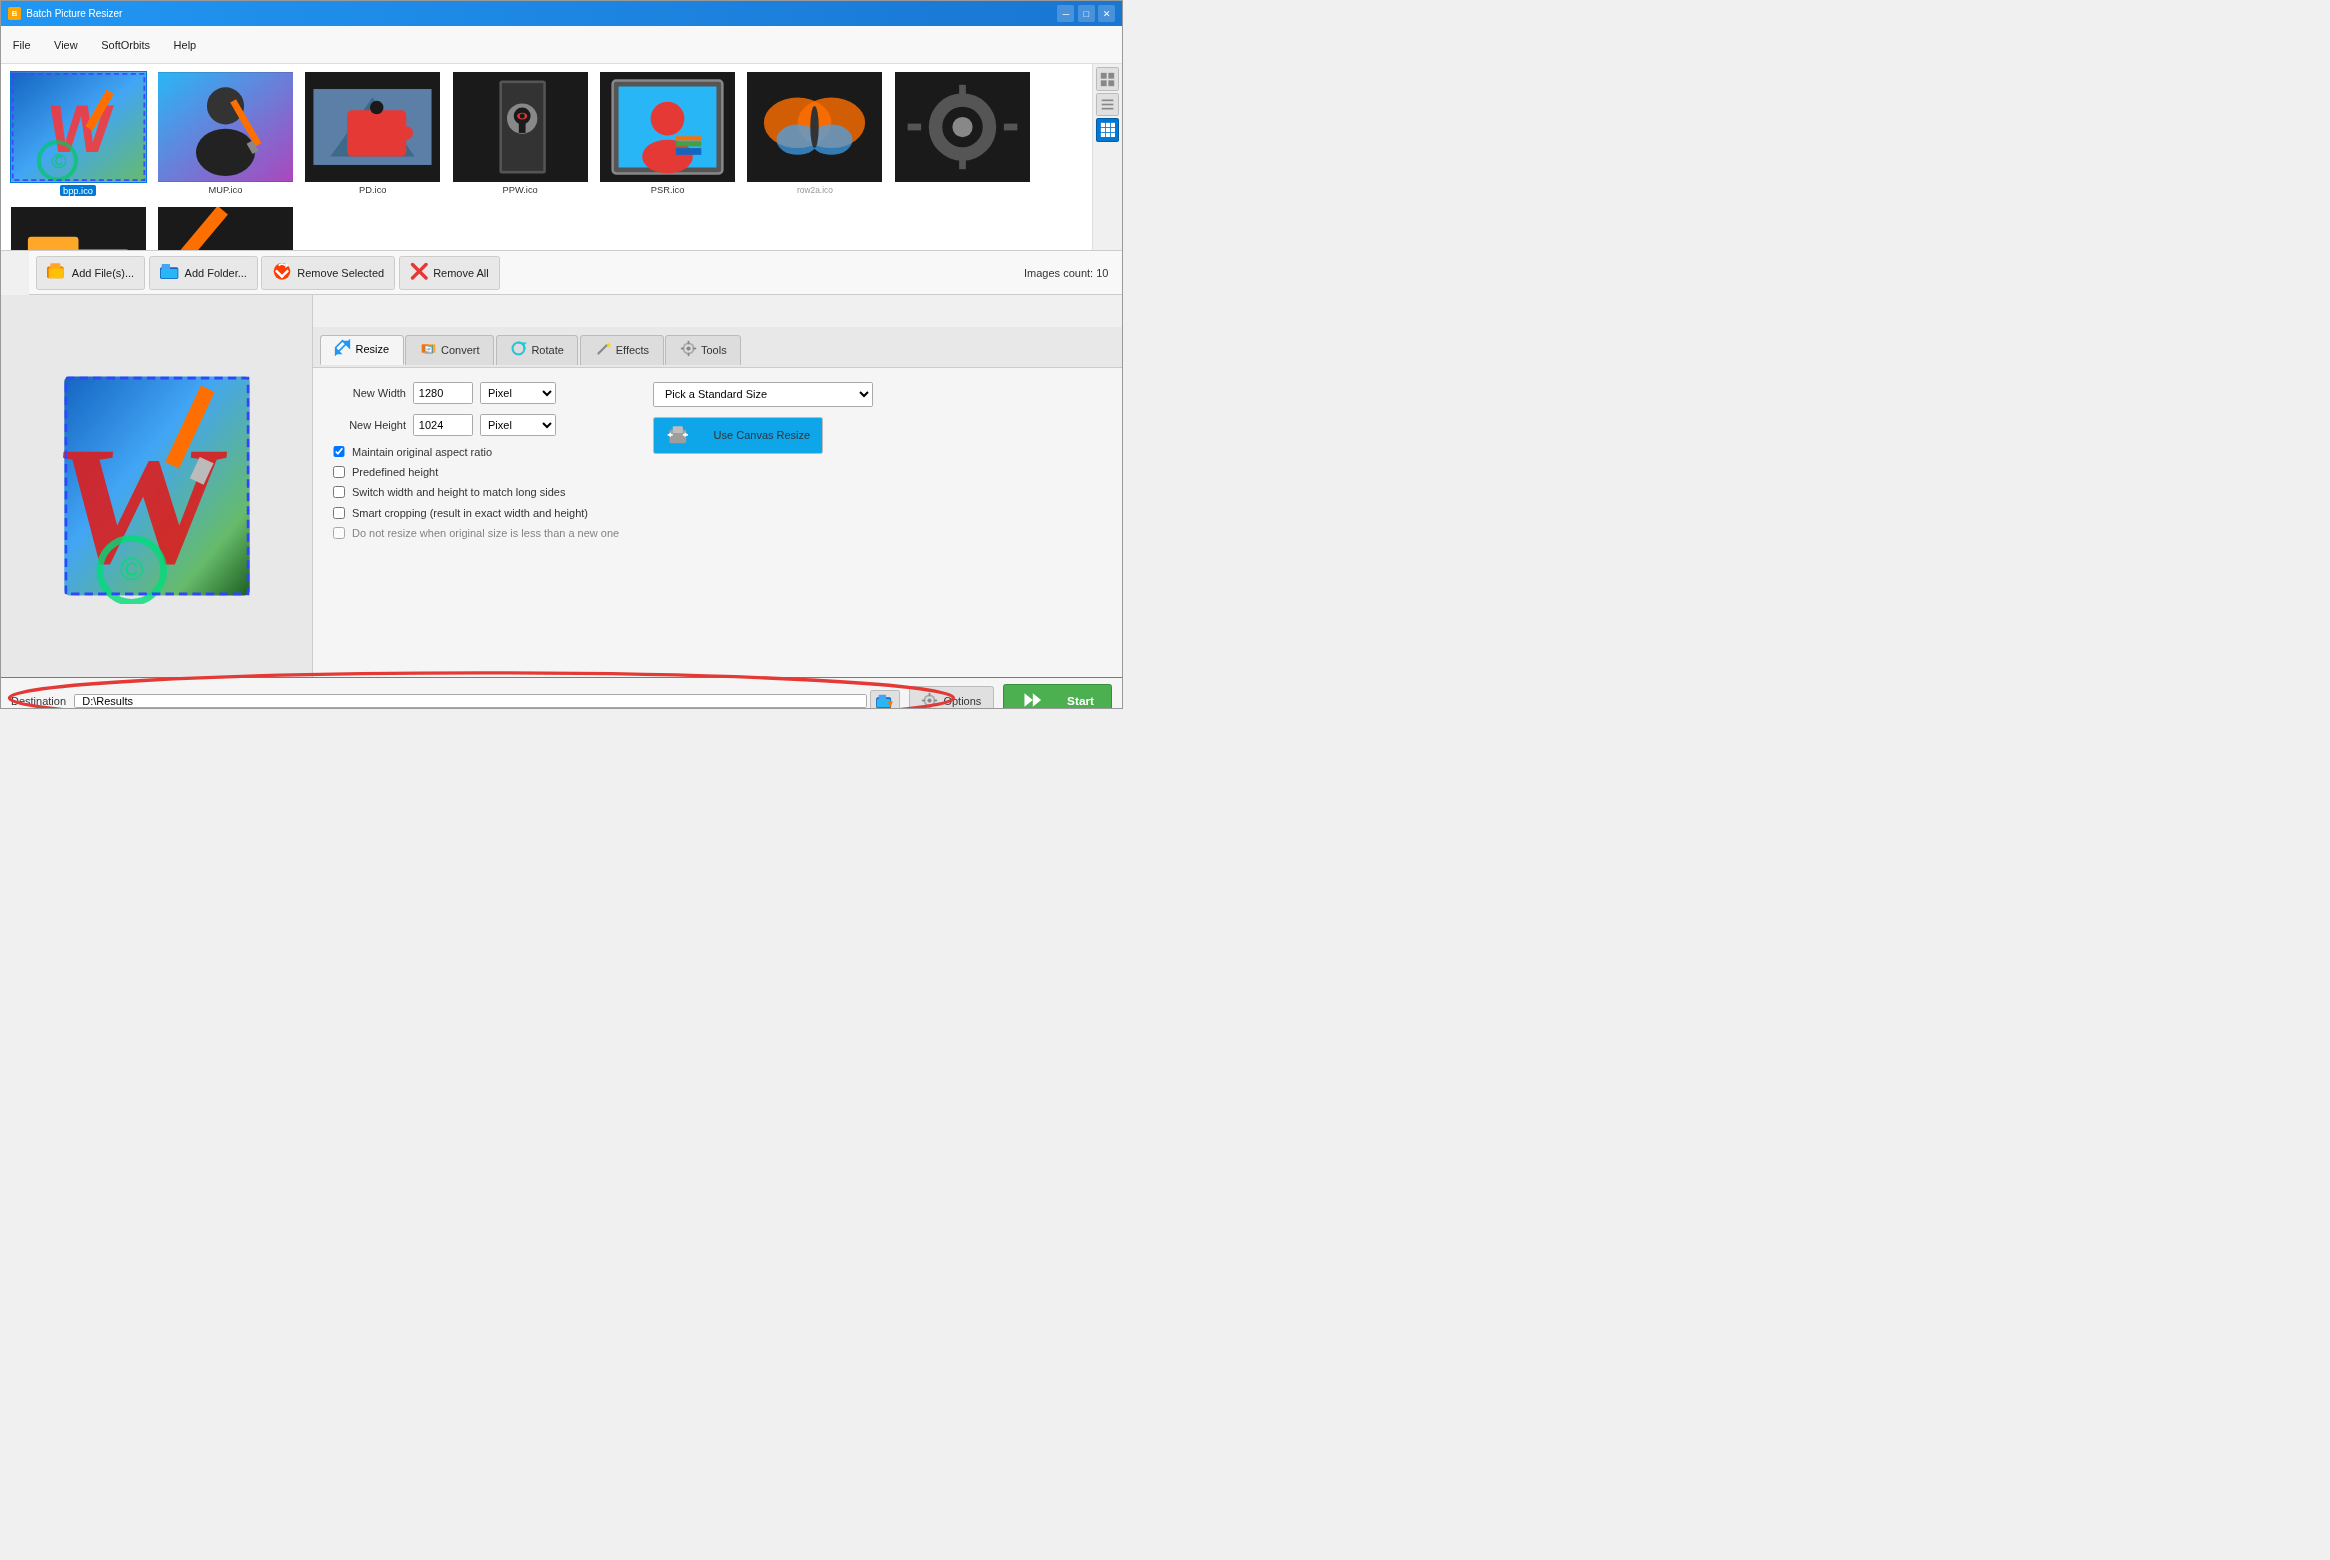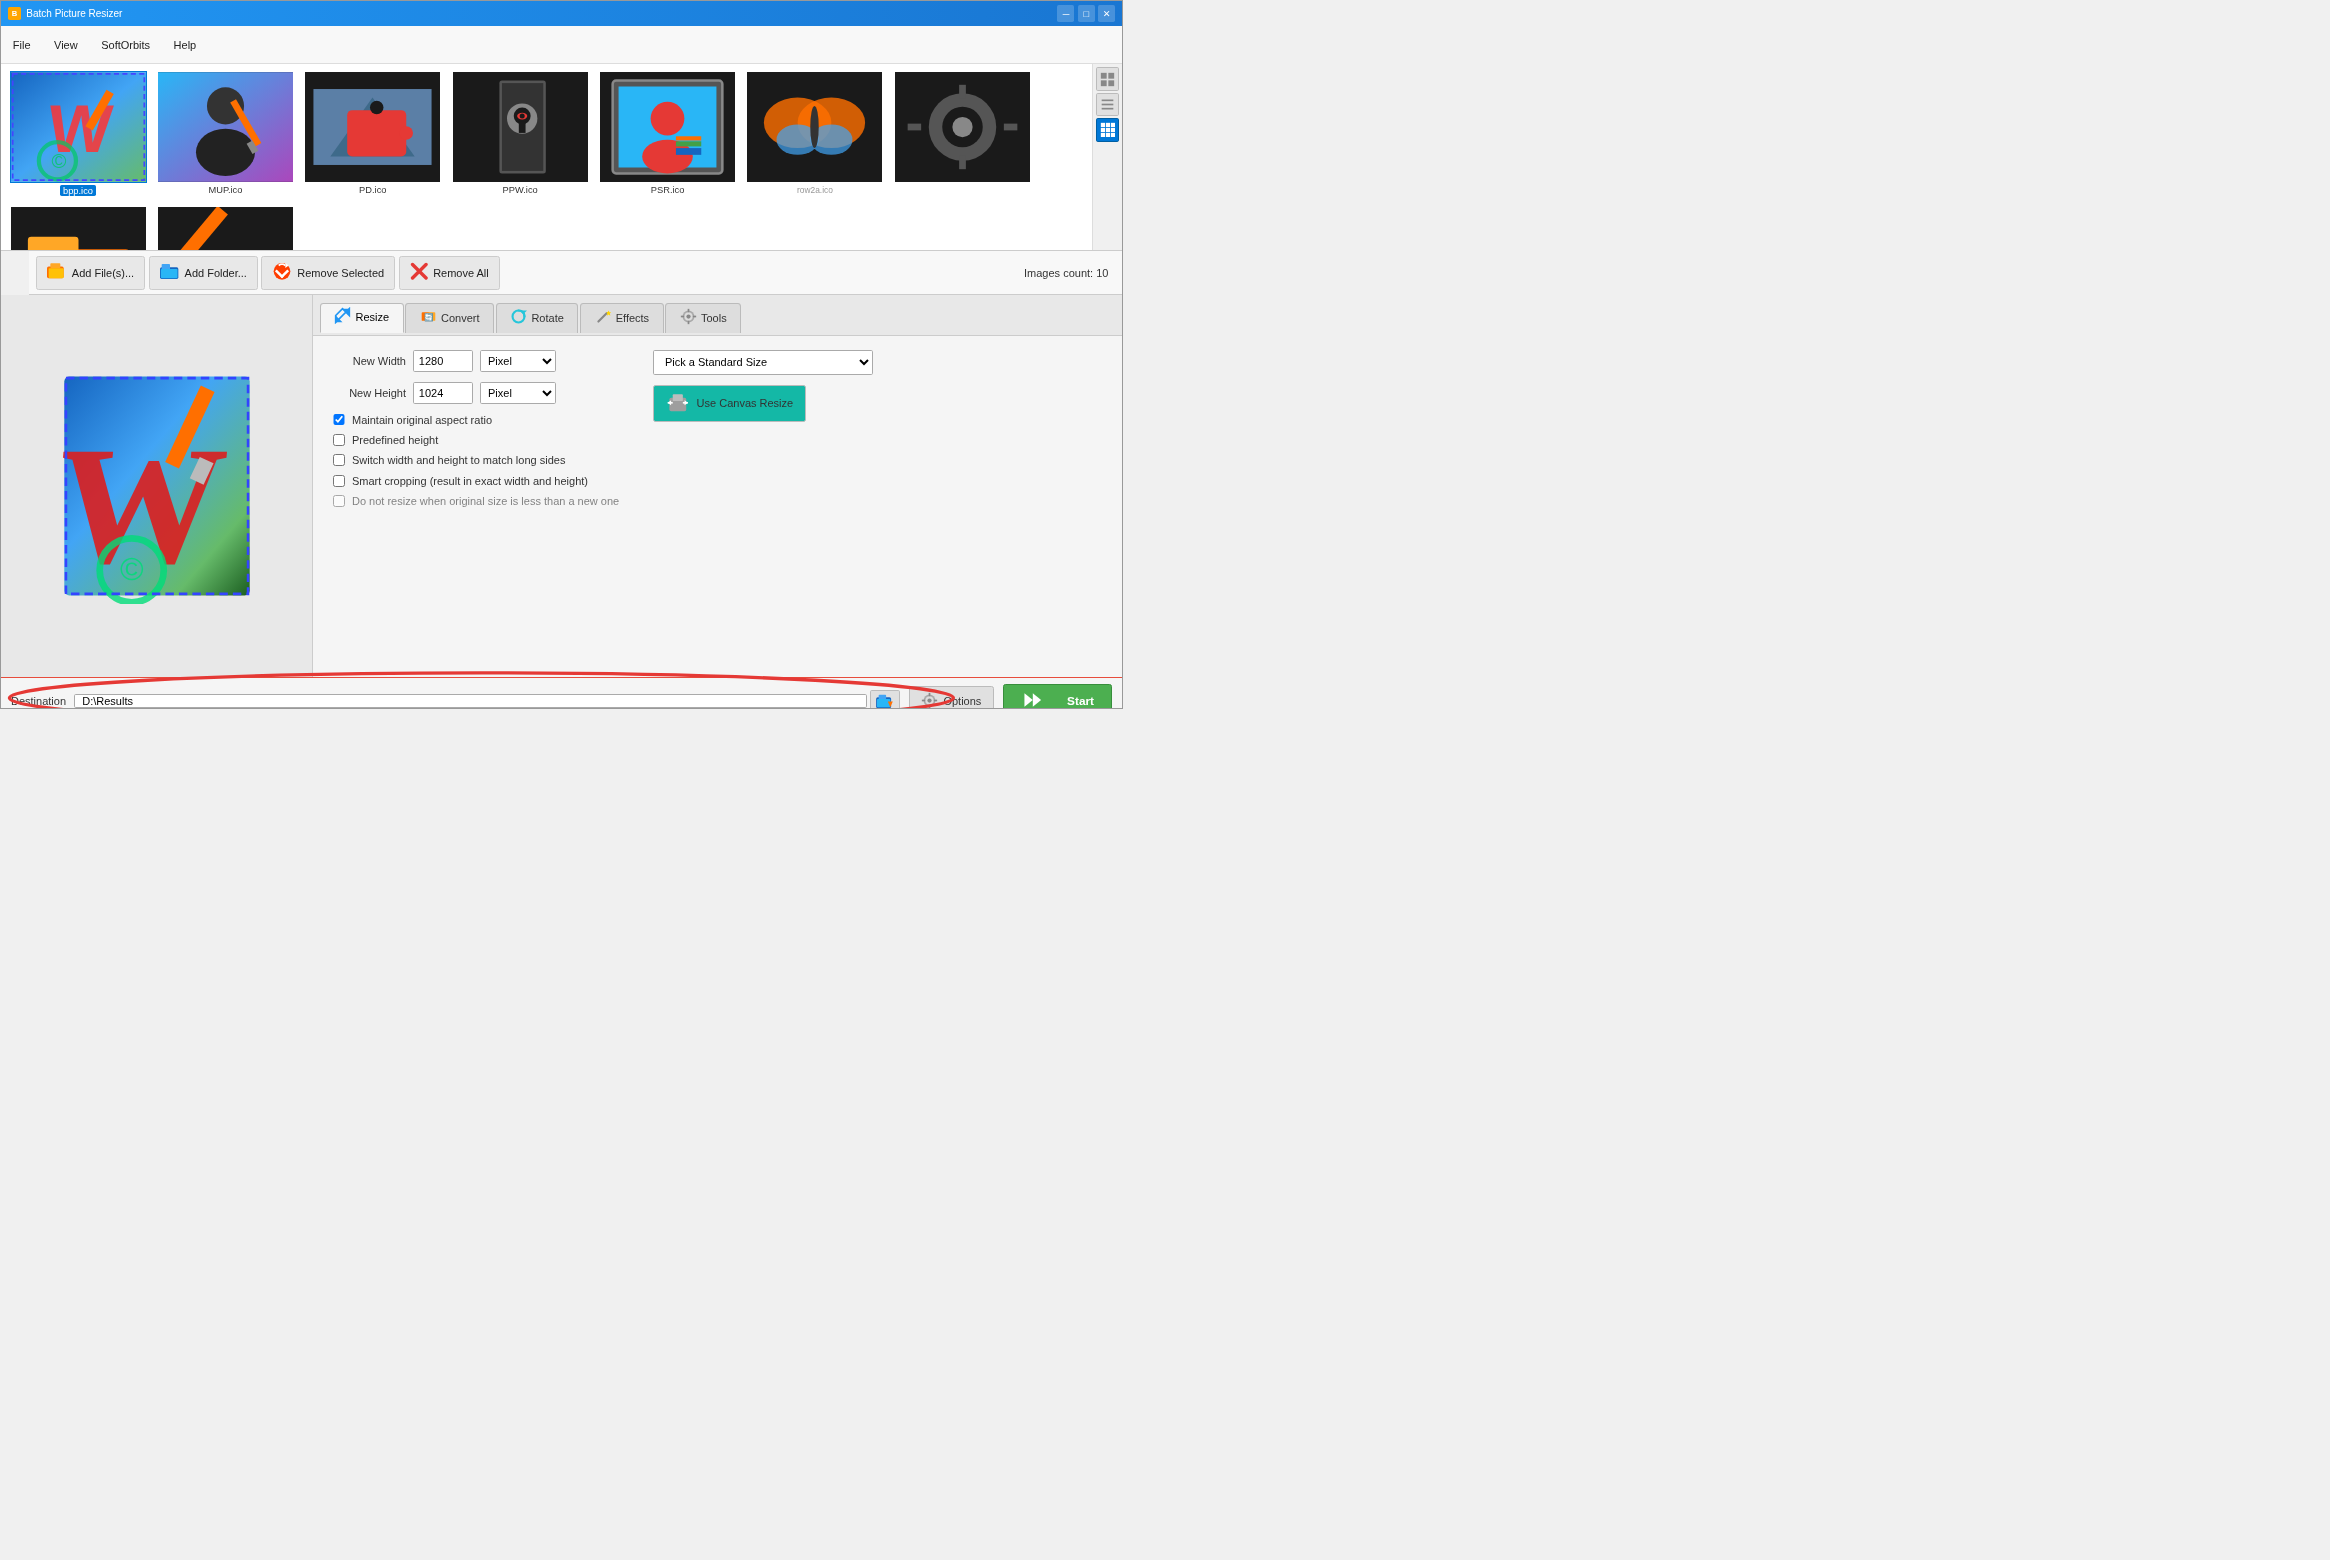--- a/index.html
+++ b/index.html
@@ -209,20 +209,21 @@
       justify-content: center;
     }
 
     
     .right-panel {
       flex: 1;
       background: #f5f5f5;
       display: flex;
       flex-direction: column;
       overflow: hidden;
+      margin-top: 32px;
     }
 
     
     .tabs-bar {
       background: #e8e8e8;
       border-bottom: 0.8px solid #ccc;
       display: flex;
       align-items: center;
       padding: 5px 6.8px 0;
       gap: 1.7px;
@@ -304,22 +305,22 @@
       font-size: 11px;
       color: #333;
       padding-left: 3.4px;
     }
     .checkbox-row input[type=checkbox] {
       width: 11.8px; height: 11.8px;
     }
     .canvas-btn {
       display: flex;
       align-items: center;
-      gap: 7px;
-      background: #14b8a6;
+      gap: 24px;
+      background: #0ea5e9;
       border: 0.8px solid #bbb;
       border-radius: 2.5px;
       padding: 5px 11.8px;
       cursor: pointer;
       font-size: 11px;
       color: #333;
       white-space: nowrap;
     }
 
     

